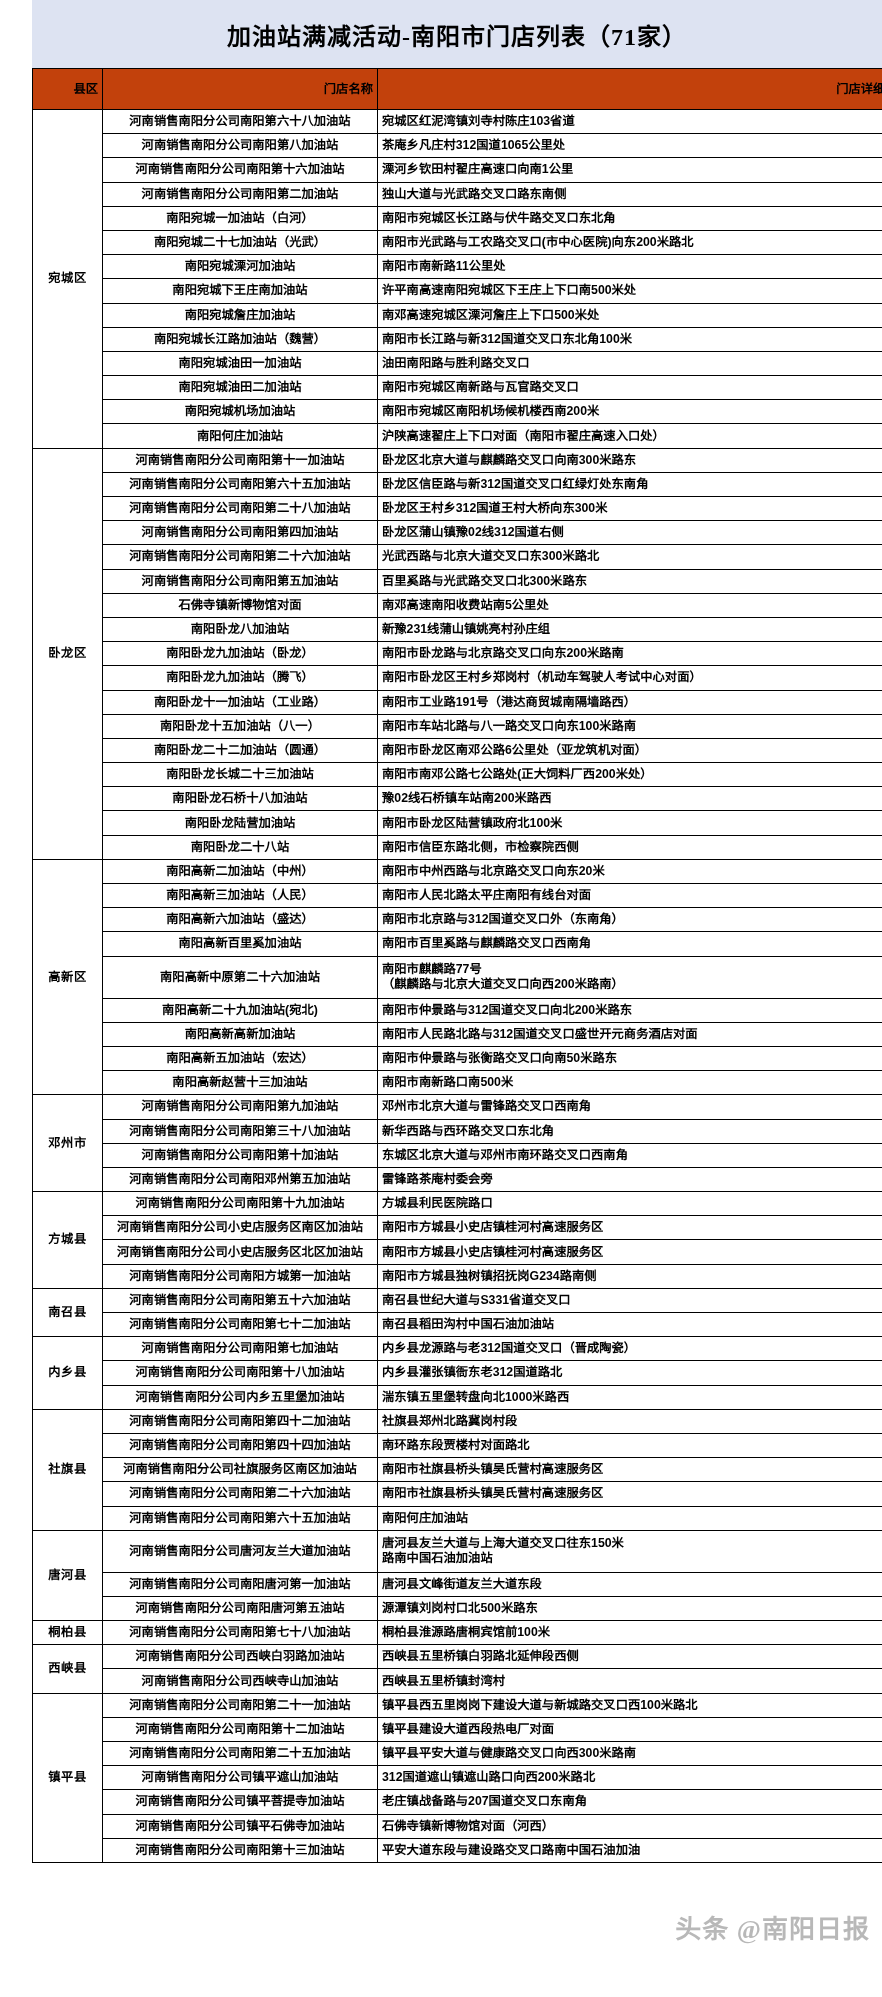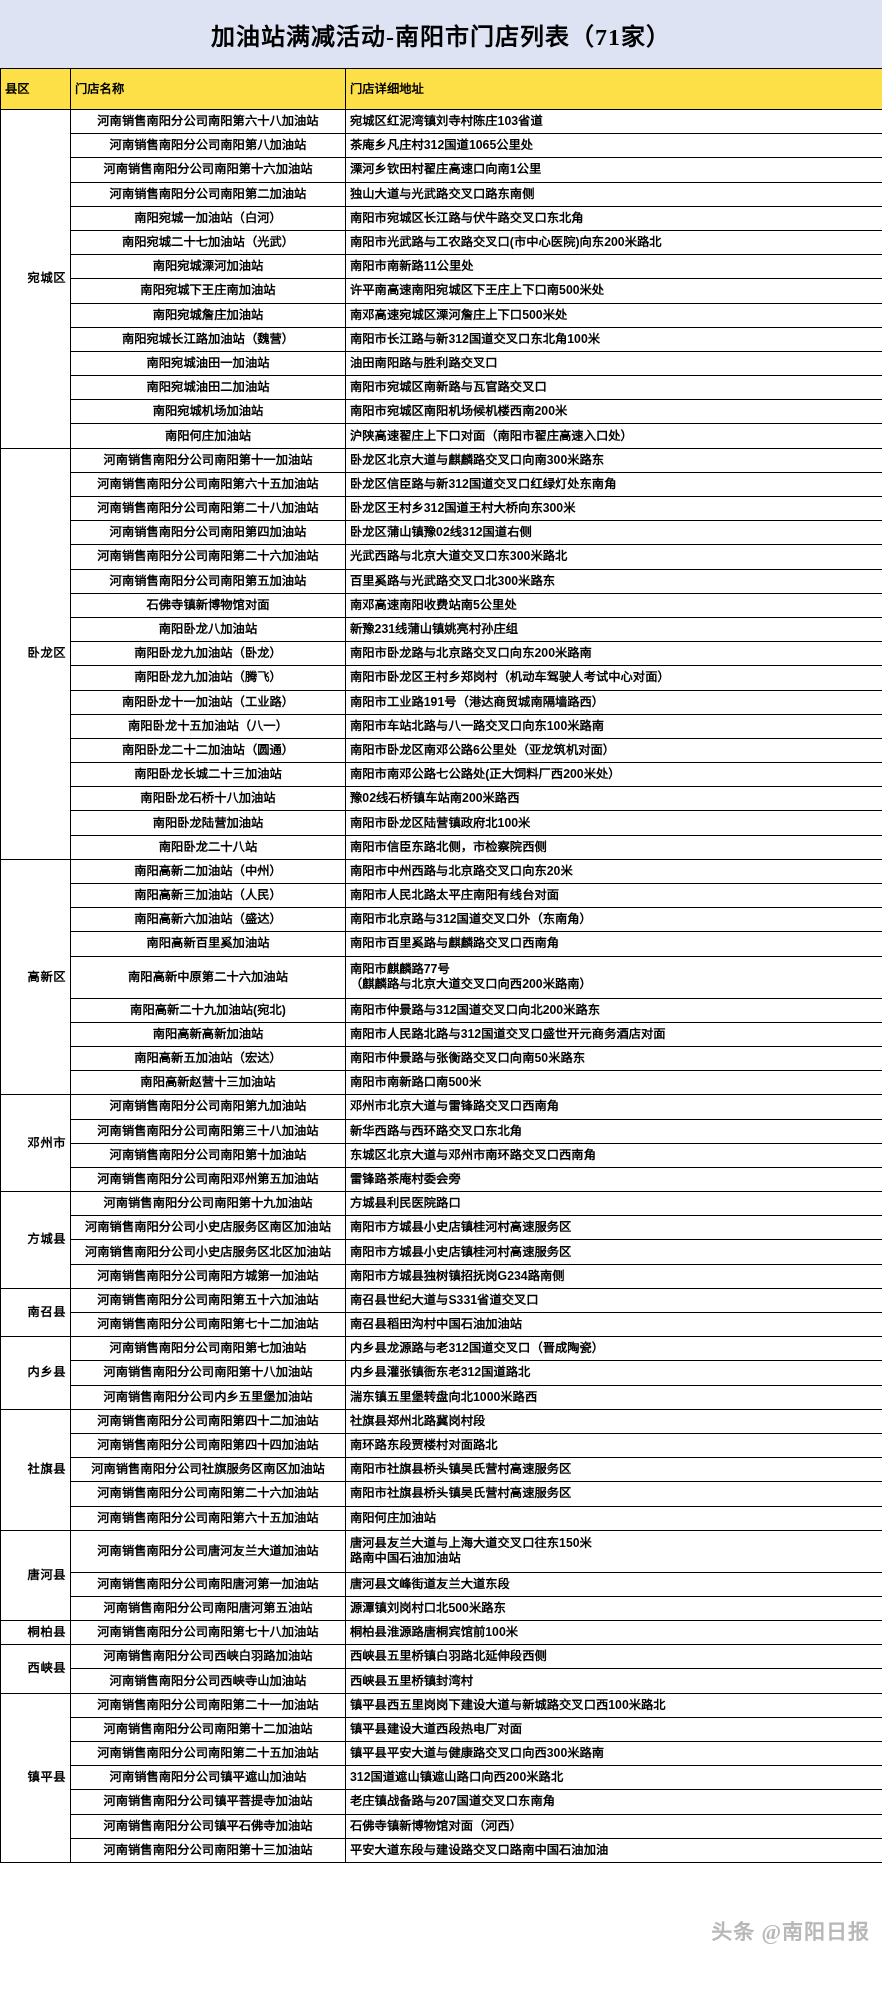--- a/index.html
+++ b/index.html
@@ -13,20 +13,21 @@
     color: #000000;
     -webkit-font-smoothing: antialiased;
   }
   #page {
     position: relative;
     width: 882px;
     min-height: 1997px;
     box-sizing: border-box;
     background: #ffffff;
     overflow: hidden;
+    padding-left: 32px;
   }
 
   
   .title-bar {
     background: #dde3f2;
     height: 68px;
     display: flex;
     align-items: center;
     justify-content: center;
     box-sizing: border-box;
@@ -51,33 +52,33 @@
     border: 1px solid #000000;
     padding: 0 4px;
     vertical-align: middle;
     font-size: 12.3px;
     line-height: 1.22;
     font-weight: bold;
     font-family: "Liberation Sans", "DejaVu Sans", sans-serif;
   }
   
   thead th {
-    background: #fde047;
+    background: #c2410c;
     height: 40px;
     font-family: "Liberation Serif", "DejaVu Serif", serif;
     font-size: 15px;
     font-weight: bold;
-    text-align: left;
+    text-align: right;
   }
   col.c-district { width: 70px; }
   col.c-name     { width: 275px; }
   col.c-addr     { width: 537px; }
 
   td.district {
-    text-align: right;
+    text-align: center;
     font-size: 14px;
     font-weight: bold;
     font-family: "Liberation Serif", "DejaVu Serif", serif;
     letter-spacing: 0.5px;
   }
   td.store-name {
     text-align: center;
     white-space: nowrap;
     font-size: 12.4px;
   }
@@ -89,21 +90,21 @@
   tr.data-row { height: 24.2px; }
   tr.data-row.tall { height: 42px; }
   td.store-addr .ln { display: block; }
 
   
   .watermark {
     position: absolute;
     right: 12px;
     bottom: 52px;
     font-family: "Liberation Serif", "DejaVu Serif", serif;
-    font-size: 21px;
+    font-size: 26px;
     font-weight: bold;
     color: #8d8d8d;
     opacity: 0.62;
     white-space: nowrap;
     pointer-events: none;
     letter-spacing: 1px;
   }
 </style>
 </head>
 <body>

